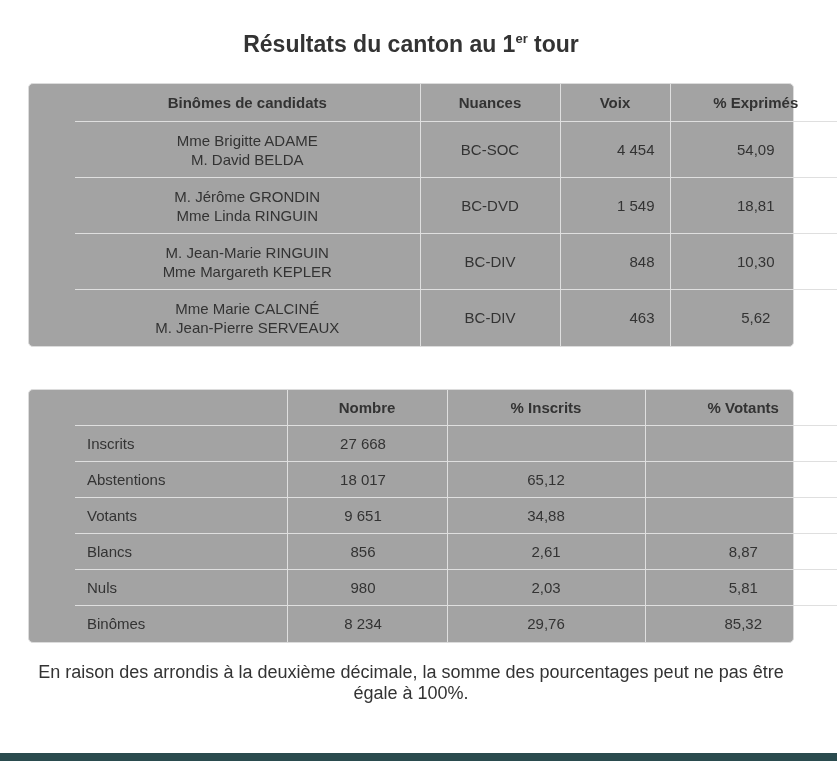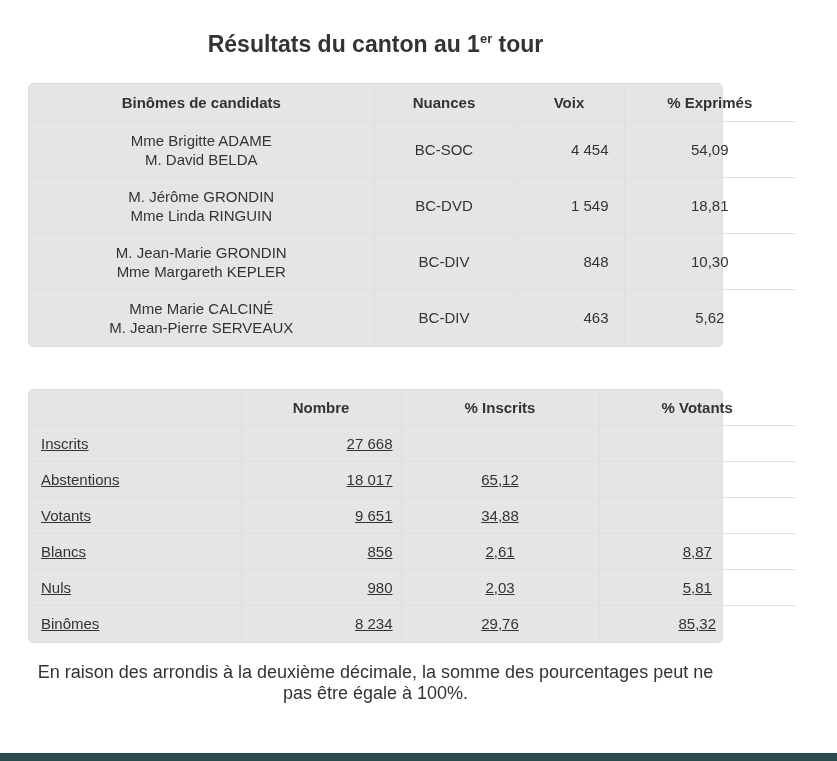--- a/index.html
+++ b/index.html
@@ -5,51 +5,52 @@
   * { box-sizing: border-box; }
   html, body { margin: 0; padding: 0; }
   body {
     width: 837px; height: 761px;
     background: #ffffff;
     font-family: "Liberation Sans", sans-serif;
     color: #333333;
     overflow: hidden;
     position: relative;
   }
-  .page { width: 695px; margin-left: 28px; }
+  .page { width: 766px; margin-left: 28px; }
   .title {
     margin: 0; padding-top: 26px;
     text-align: center;
     font-size: 23px; font-weight: bold;
     line-height: 26px; color: #333;
   }
   .title sup { font-size: 13px; font-weight: bold; }
   .table-wrap {
     border: 1px solid #dcdcdc;
     border-radius: 5px;
-    background: #e5e5e5;
+    background: #a3a3a3;
+    padding-left: 46px;
   }
   .t1-wrap { margin-top: 26px; }
   .t2-wrap { margin-top: 42px; }
   table {
     width: 100%;
     border-collapse: collapse;
     border-style: hidden; 
     table-layout: fixed;
   }
   th, td { border: 1px solid #dfdfdf; font-size: 15px; color: #333; padding: 0; }
   th { font-weight: bold; text-align: center; }
   .t1 th { height: 38px; }
   .t1 td { height: 56px; text-align: center; }
   .t1 .c-names div { line-height: 19px; }
   .t1 .c-voix { text-align: right; padding-right: 15px; }
   .t2 th { height: 36px; margin-left: 13px; }
-  .t2 td { height: 36px; text-align: center; text-decoration: underline; }
+  .t2 td { height: 36px; text-align: center; }
   .t2 .c-label { text-align: left; padding-left: 12px; }
-  .t2 .c-nombre { text-align: right; padding-right: 8px; }
+  .t2 .c-nombre { padding-right: 8px; }
   .footnote {
     margin: 19px 0 0;
     text-align: center;
     font-size: 18px;
     color: #333;
   }
   .bottom-bar {
     position: fixed;
     left: 0; bottom: 0;
     width: 837px; height: 8px;
@@ -96,21 +97,21 @@
         <div>Mme Linda RINGUIN</div>
       </td>
       <td class="c-nuance">BC-DVD</td>
       <td class="c-voix">1 549</td>
       <td class="c-pct">18,81</td>
     </tr>
 
 
     <tr>
       <td class="c-names">
-        <div>M. Jean-Marie GRONDIN</div>
+        <div>M. Jean-Marie RINGUIN</div>
         <div>Mme Margareth KEPLER</div>
       </td>
       <td class="c-nuance">BC-DIV</td>
       <td class="c-voix">848</td>
       <td class="c-pct">10,30</td>
     </tr>
 
     <tr>
       <td class="c-names">
         <div>Mme Marie CALCINÉ</div>

